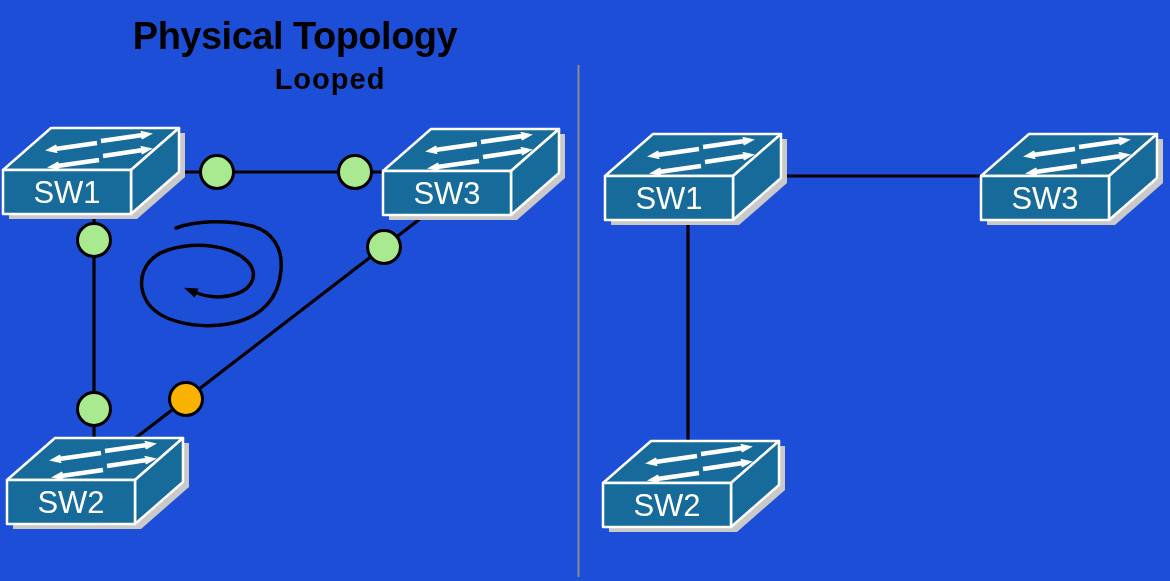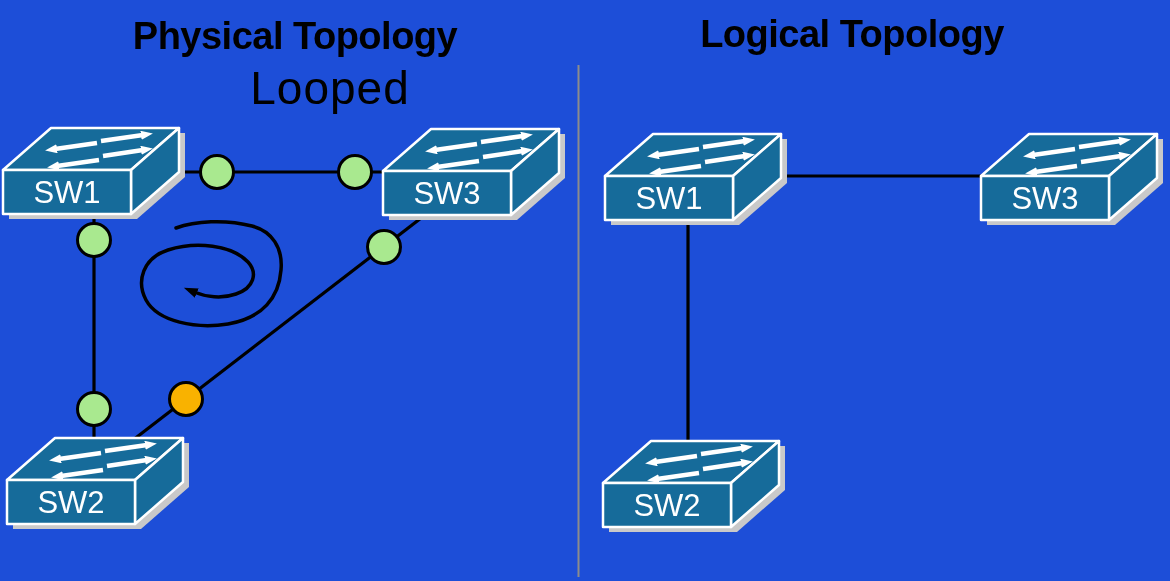--- a/index.html
+++ b/index.html
@@ -11,21 +11,21 @@
     overflow:hidden;
   }
   .title-line{
     position:absolute;
     transform:translateX(-50%);
     line-height:1;
     white-space:nowrap;
     color:var(--title_text,#000);
   }
   .main-title{font-size:38px;font-weight:700;letter-spacing:-0.5px;}
-  .sub-title{font-size:46px;font-weight:400;letter-spacing:1px;}
+  .sub-title{font-size:29px;font-weight:700;letter-spacing:1px;}
   #t-phys{left:295px;top:17px;}
   #s-phys{left:330px;top:65px;}
   #t-logi{left:852px;top:15px;}
   #s-logi{left:851px;top:65px;}
   svg.diagram{position:absolute;left:0;top:0;}
   .face{fill:var(--switch_blue,#166B9A);stroke:#fff;stroke-width:2.5;stroke-linejoin:round;}
   .shadow{fill:var(--shadow,#C9C9C9);}
   .link{stroke:var(--link,#000);stroke-width:3.2;}
   .port{stroke:#000;stroke-width:3;}
   .spiral{fill:none;stroke:#000;stroke-width:3.5;stroke-linecap:round;}
@@ -38,21 +38,20 @@
   }
   .divider{stroke:var(--divider,#8C8C8C);stroke-width:2;}
 </style>
 </head>
 <body>
 
 <div class="canvas">
 
   <div id="t-phys" class="title-line main-title">Physical Topology</div>
   <div id="s-phys" class="title-line sub-title">Looped</div>
-  <div id="t-logi" class="title-line main-title">Logical Topology</div>
 
   <svg class="diagram" width="1170" height="581" viewBox="0 0 1170 581">
     <defs>
       <marker id="wah" markerUnits="userSpaceOnUse" markerWidth="14" markerHeight="12" refX="2" refY="4.5" orient="auto">
         <path d="M0,0 L12,4.5 L0,9 Z" fill="#ffffff"></path>
       </marker>
       <marker id="bah" markerUnits="userSpaceOnUse" markerWidth="18" markerHeight="14" refX="3" refY="5" orient="auto">
         <path d="M0,0 L14,5 L0,10 Z" fill="#000000"></path>
       </marker>
 

